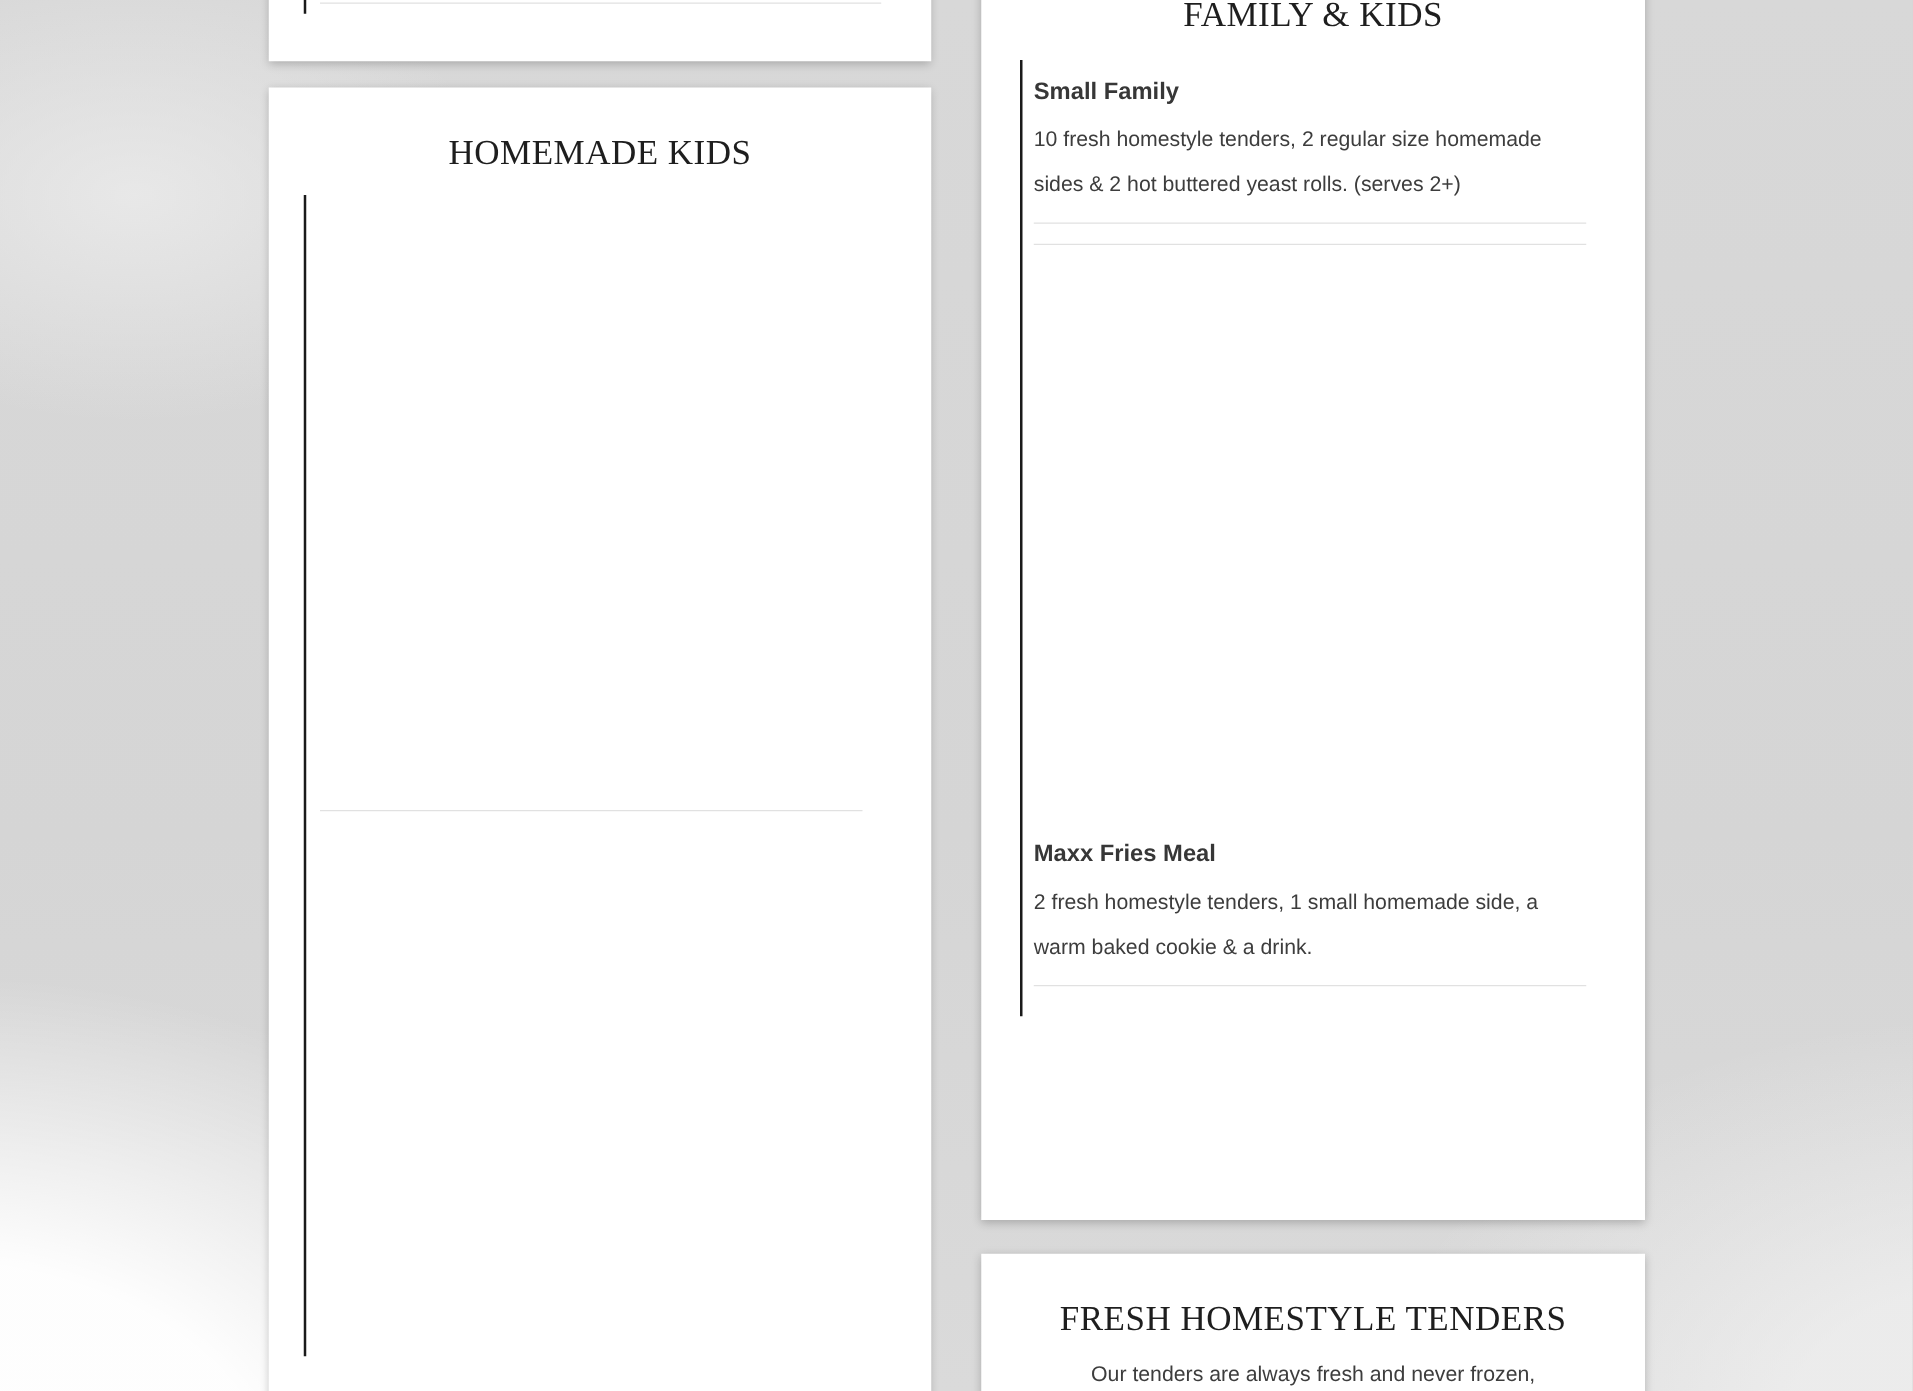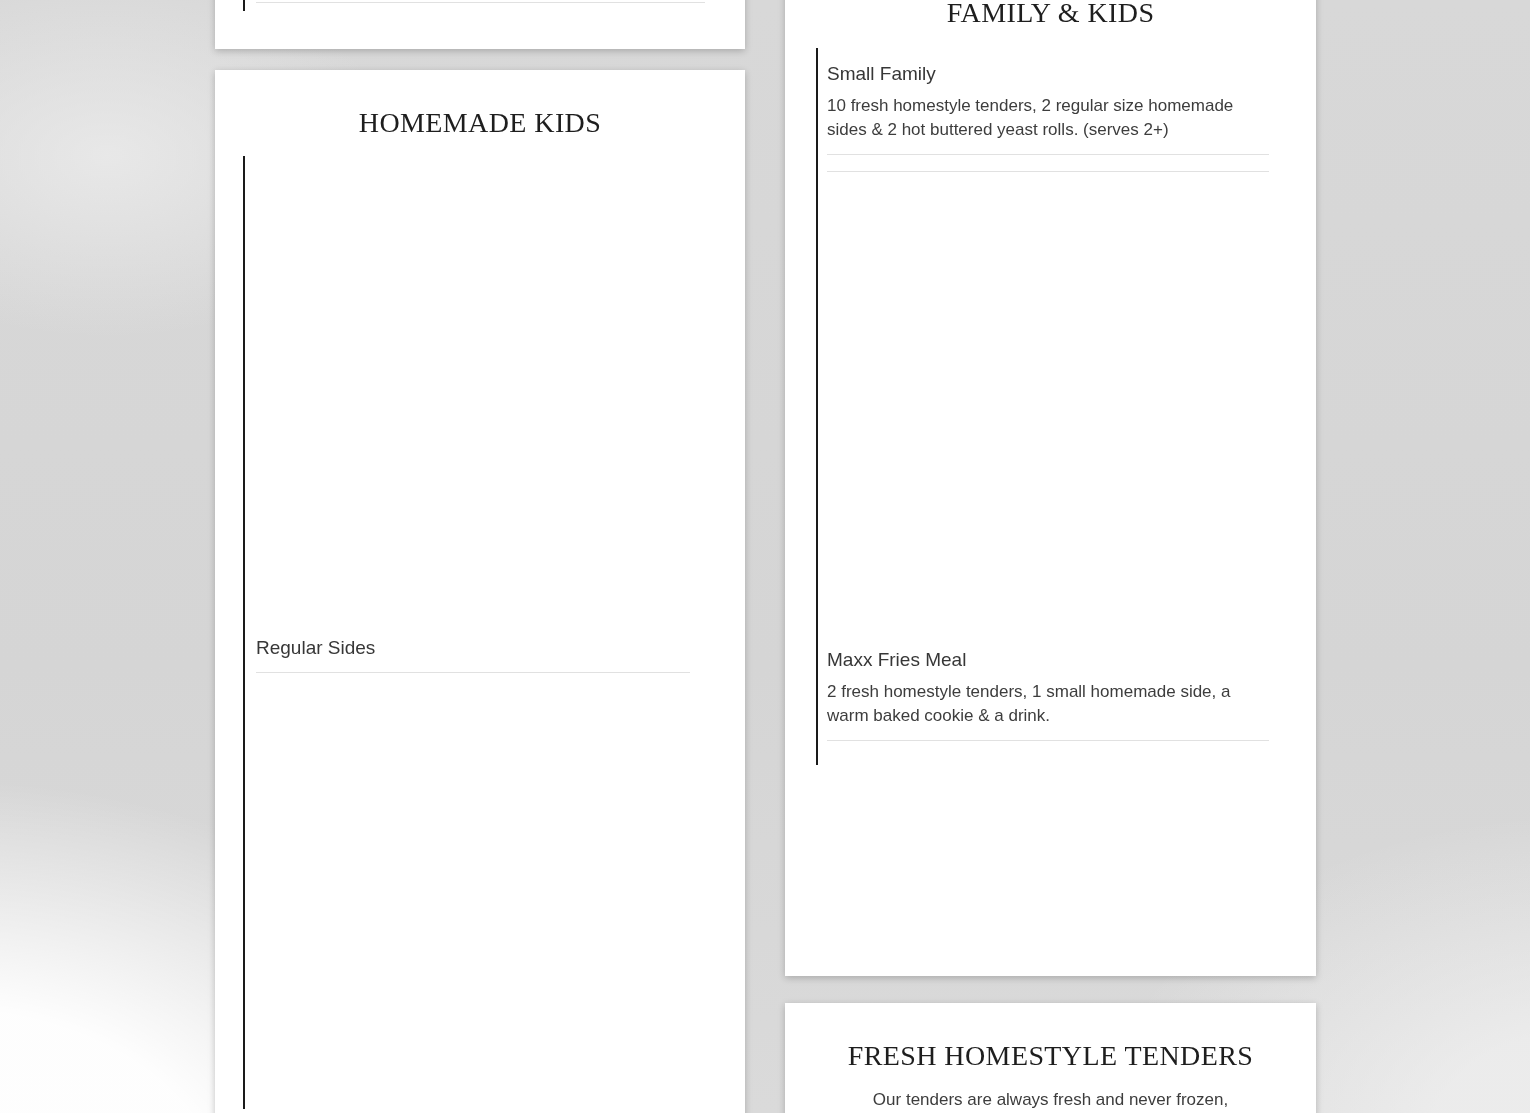--- a/index.html
+++ b/index.html
@@ -30,24 +30,25 @@
     text-align: center;
   }
   .menu-section {
     border-left: 2px solid #1a1a1a;
   }
   .menu-item-name {
     font-size: 19px;
     line-height: 24px;
     color: #373737;
     margin-bottom: 8px;
+    font-weight: bold;
   }
   .menu-item-desc {
     font-size: 17px;
-    line-height: 24px;
+    line-height: 36px;
     color: #3d3d3d;
   }
   .menu-divider {
     border: 0;
     border-top: 1px solid #e1e1e1;
     height: 0;
     margin-top: 12px;
     margin-bottom: 16px;
   }
   .image-placeholder { width: 100%; }
@@ -95,21 +96,20 @@
 <div class="card" id="card-partial">
   <div class="stub-vline"></div>
   <div class="stub-divider"></div>
 </div>
 
 <div class="card" id="card-sides">
   <h2 class="card-title">HOMEMADE KIDS</h2>
   <div class="menu-section">
     <div class="image-placeholder"></div>
     <div>
-      <div class="menu-item-name">Regular Sides</div>
       <hr class="menu-divider">
     </div>
   </div>
 </div>
 
 <div class="card" id="card-family">
   <h2 class="card-title">FAMILY &amp; KIDS</h2>
   <div class="menu-section">
 
     <div>

